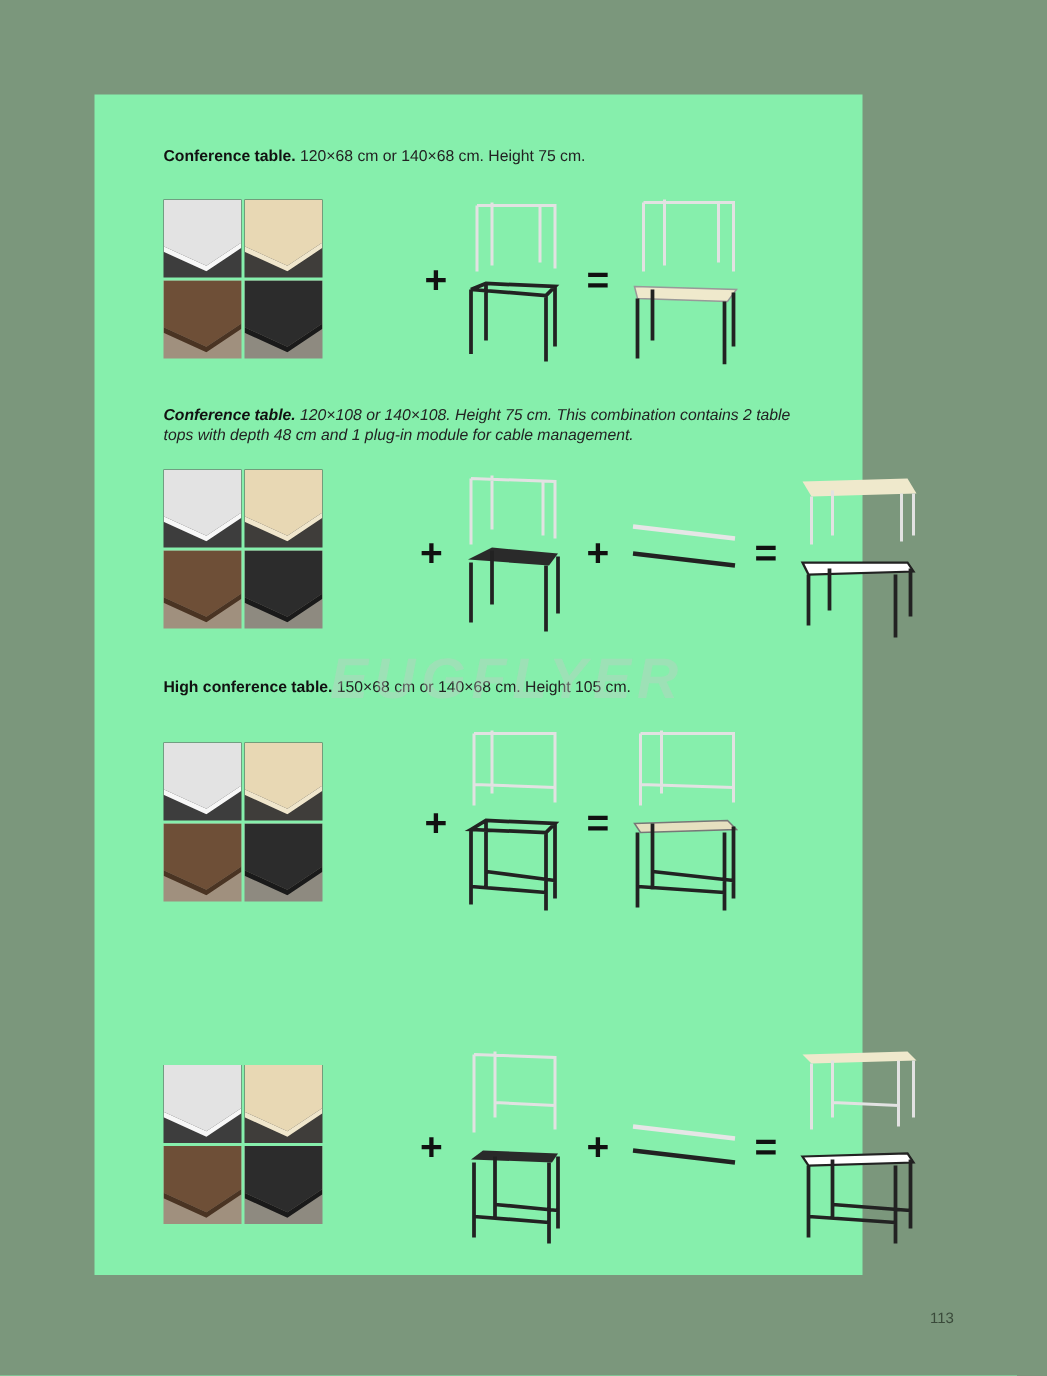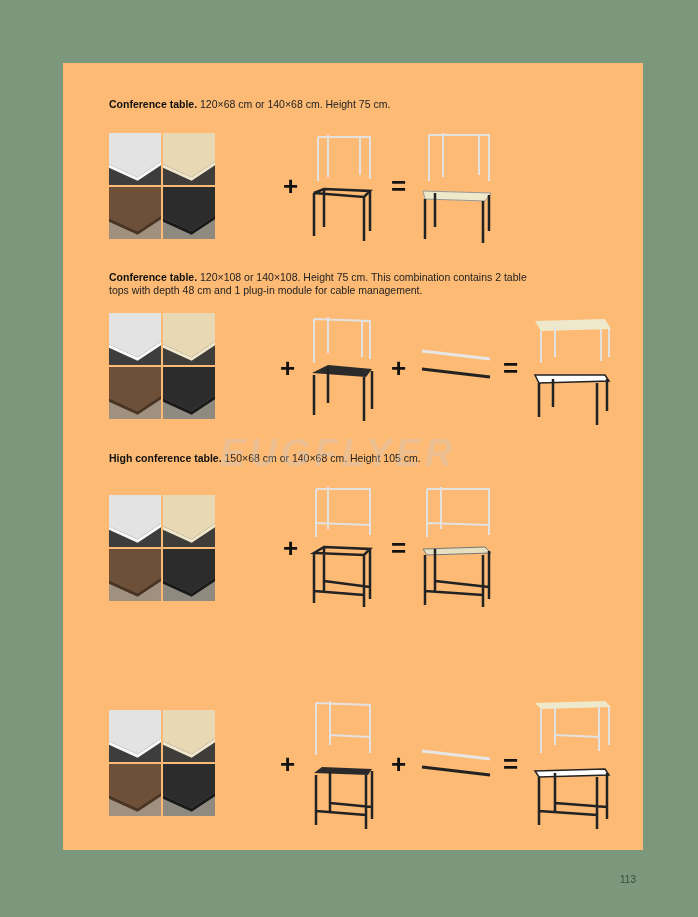--- a/index.html
+++ b/index.html
@@ -1,21 +1,21 @@
 <!DOCTYPE html>
 <html><head>
   <meta charset="utf-8">
   <style>
     html, body { margin:0; padding:0; }
     body {
       width:698px; height:917px; background:#7b977c; position:relative; overflow:hidden;
       font-family: "Liberation Sans", sans-serif;
     }
     .page {
-      position:absolute; left:63px; top:63px; width:580px; height:787px; background:#fdba74;
+      position:absolute; left:63px; top:63px; width:512px; height:787px; background:#86efac;
     }
     .caption {
       position:absolute; left:46px; width:420px; font-size:10.5px; line-height:12.5px; color:#222;
     }
     .caption b { font-weight:bold; color:#111; }
     .swatches {
       position:absolute; left:46px; width:106px; height:106px;
       display:grid; grid-template-columns:52px 52px; grid-template-rows:52px 52px; gap:2px;
     }
     .sw { position:relative; overflow:hidden; }
@@ -74,21 +74,21 @@
   <svg class="illus" style="left:358px;top:68px;" width="75" height="112">
     <g stroke="#e2e2e2" stroke-width="2" fill="none">
         <path d="M8 4 L68 4 L68 50 M8 4 L8 50 M22 2 L22 46 M58 4 L58 44"></path>
       </g>
     <path d="M2 60 L70 62 L64 70 L4 68 Z" fill="#efe9cc" stroke="#999" stroke-width="1"></path>
     <g stroke="#222" stroke-width="2.5" fill="none">
         <path d="M4 68 L4 108 M14 62 L14 96 M62 70 L62 112 M68 64 L68 100"></path>
       </g>
   </svg>
 
-  <div class="caption" style="top:208px;">
+  <div class="caption" style="top:208px;font-style:italic;">
     <b>Conference table.</b><span> 120×108 or 140×108. Height 75 cm. This combination contains 2 table tops with depth 48 cm and 1 plug-in module for cable management.</span>
   </div>
   <div class="swatches" style="top:250px;">
     <div class="sw sw-white">
         <div class="top"></div>
         <div class="edge"></div>
       </div>
     <div class="sw sw-birch">
         <div class="top"></div>
         <div class="edge"></div>

